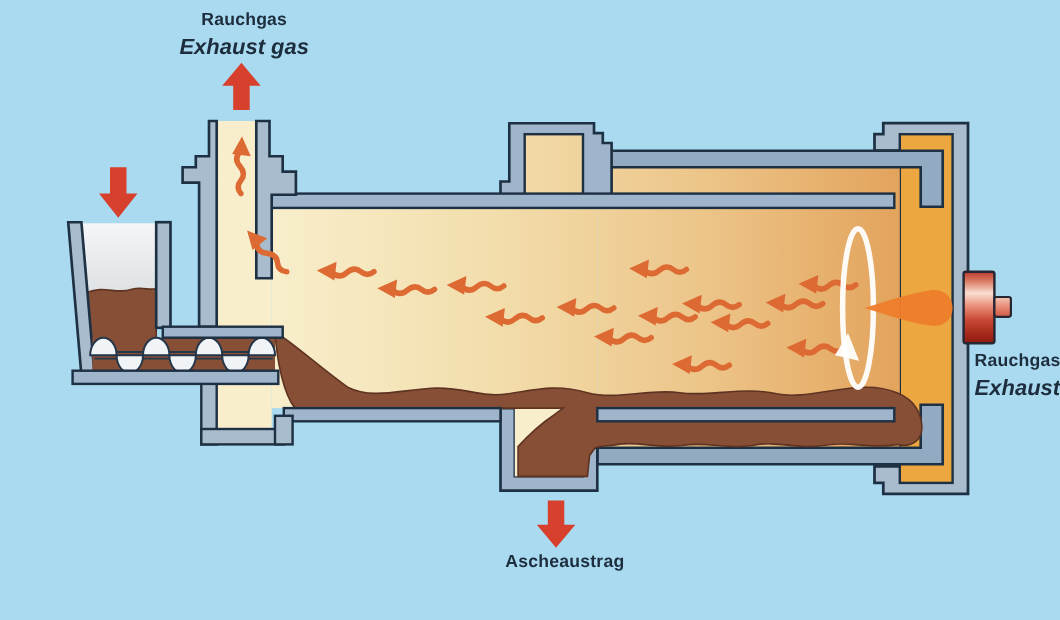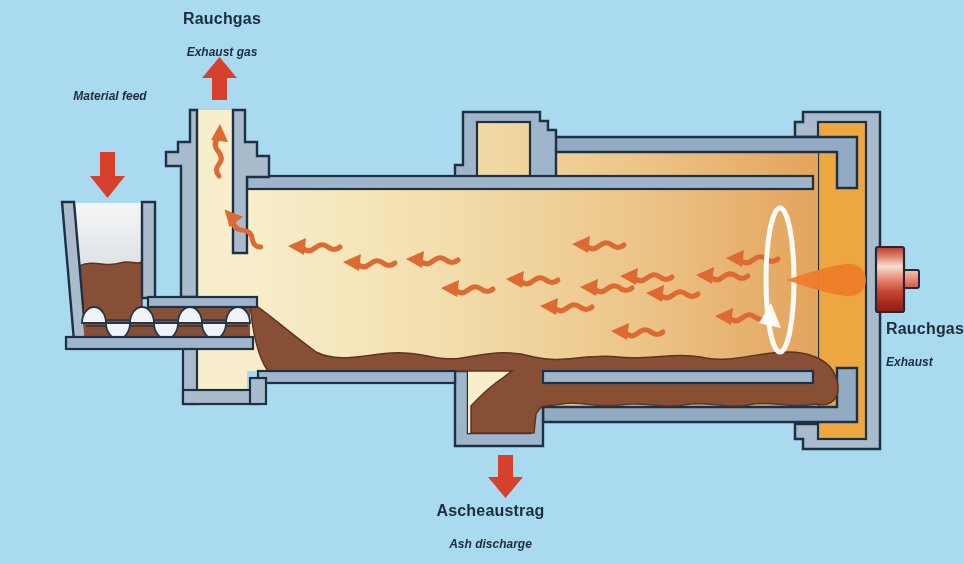--- a/index.html
+++ b/index.html
@@ -8,21 +8,21 @@
     --material-brown:#875036; --material-edge:#5f3322; --arrow-red:#d7402d;
     --gas-arrow-orange:#dc6a32; --flame-orange:#ee7d2b; --end-ring-orange:#eca741;
     --text:#1d2d3d; --hopper-gray:#e8eaec; --flight-white:#f1f4f6;
   }
   html,body{margin:0;padding:0;}
   body{font-family:"Liberation Sans",sans-serif;background:#ffffff;}
   #stage{position:relative;width:964px;height:564px;background:var(--background);overflow:hidden;}
   #stage svg{position:absolute;left:0;top:0;}
   .lbl{position:absolute;color:var(--text);text-align:center;line-height:1.12;}
   .de{font-weight:bold;font-size:16px;letter-spacing:.2px;}
-  .en{font-style:italic;font-weight:600;font-size:12px;margin-top:18px;}
+  .en{font-style:italic;font-weight:600;font-size:20px;margin-top:4px;}
   .left-align{text-align:left;}
 </style>
 </head>
 <body>
 
 <div id="stage">
 
 <svg width="964" height="564" viewBox="0 0 964 564">
   <defs>
     <linearGradient id="interiorGrad" gradientUnits="userSpaceOnUse" x1="250" y1="0" x2="830" y2="0">
@@ -183,26 +183,24 @@
     <path d="M498,455 H513 V477 H523 L505.5,498 L488,477 H498 Z"></path>
   </g>
 </svg>
 
   <div class="lbl" style="left:132px;top:10px;width:180px;">
     <div class="de">Rauchgas</div>
     <div class="en">Exhaust gas</div>
   </div>
 
   <div class="lbl" style="left:25px;top:72px;width:170px;">
-    <div class="en">Material feed</div>
-  </div>
-
-  <div class="lbl" style="left:398px;top:502px;width:185px;">
+  </div>
+
+  <div class="lbl" style="left:421px;top:502px;width:185px;">
     <div class="de">Ascheaustrag</div>
-    <div class="en">Ash discharge</div>
   </div>
 
   <div class="lbl left-align" style="left:886px;top:320px;width:78px;text-align:left;">
     <div class="de">Rauchgas</div>
     <div class="en">Exhaust</div>
   </div>
 
 </div>
 
 </body></html>

